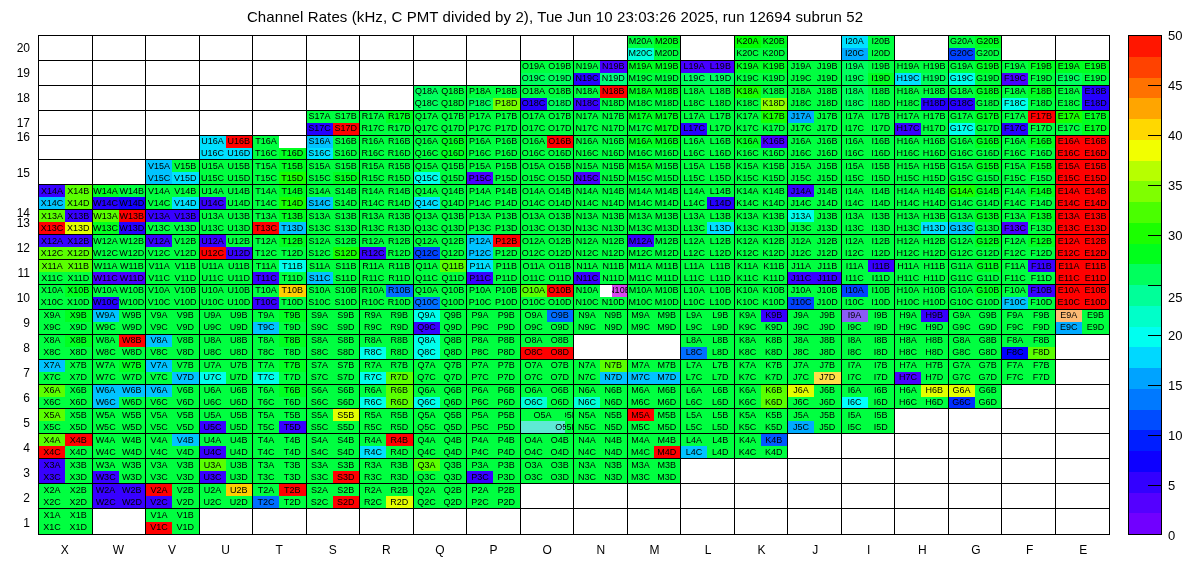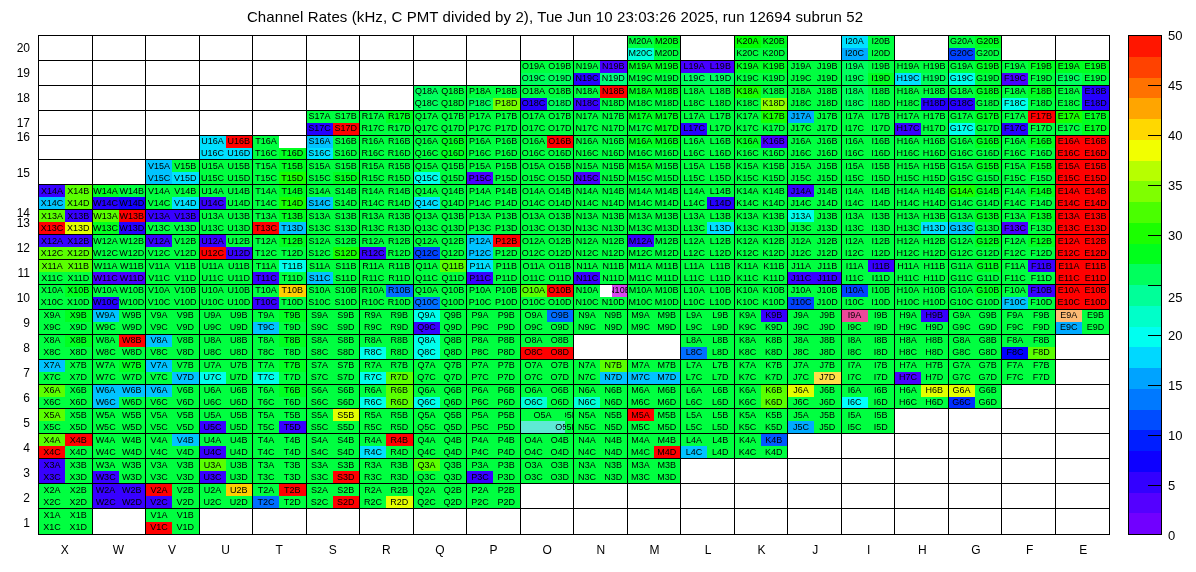--- a/index.html
+++ b/index.html
@@ -1655,21 +1655,21 @@
       <div class="gcell">
         <div class="quad">
           <div class="sub" style="background: rgb(0, 255, 64); color: rgb(0, 0, 0);">J9A</div>
           <div class="sub" style="background: rgb(0, 255, 64); color: rgb(0, 0, 0);">J9B</div>
           <div class="sub" style="background: rgb(0, 255, 64); color: rgb(0, 0, 0);">J9C</div>
           <div class="sub" style="background: rgb(0, 255, 64); color: rgb(0, 0, 0);">J9D</div>
         </div>
       </div>
       <div class="gcell">
         <div class="quad">
-          <div class="sub" style="background: #ec4899; color: rgb(0, 0, 0);">I9A</div>
+          <div class="sub" style="background: #8b5cf6; color: rgb(0, 0, 0);">I9A</div>
           <div class="sub" style="background: rgb(0, 255, 64); color: rgb(0, 0, 0);">I9B</div>
           <div class="sub" style="background: rgb(0, 255, 64); color: rgb(0, 0, 0);">I9C</div>
           <div class="sub" style="background: rgb(0, 255, 64); color: rgb(0, 0, 0);">I9D</div>
         </div>
       </div>
       <div class="gcell">
         <div class="quad">
           <div class="sub" style="background: rgb(0, 255, 64); color: rgb(0, 0, 0);">H9A</div>
           <div class="sub" style="background: rgb(55, 0, 255); color: rgb(0, 0, 0);">H9B</div>
           <div class="sub" style="background: rgb(0, 255, 64); color: rgb(0, 0, 0);">H9C</div>

